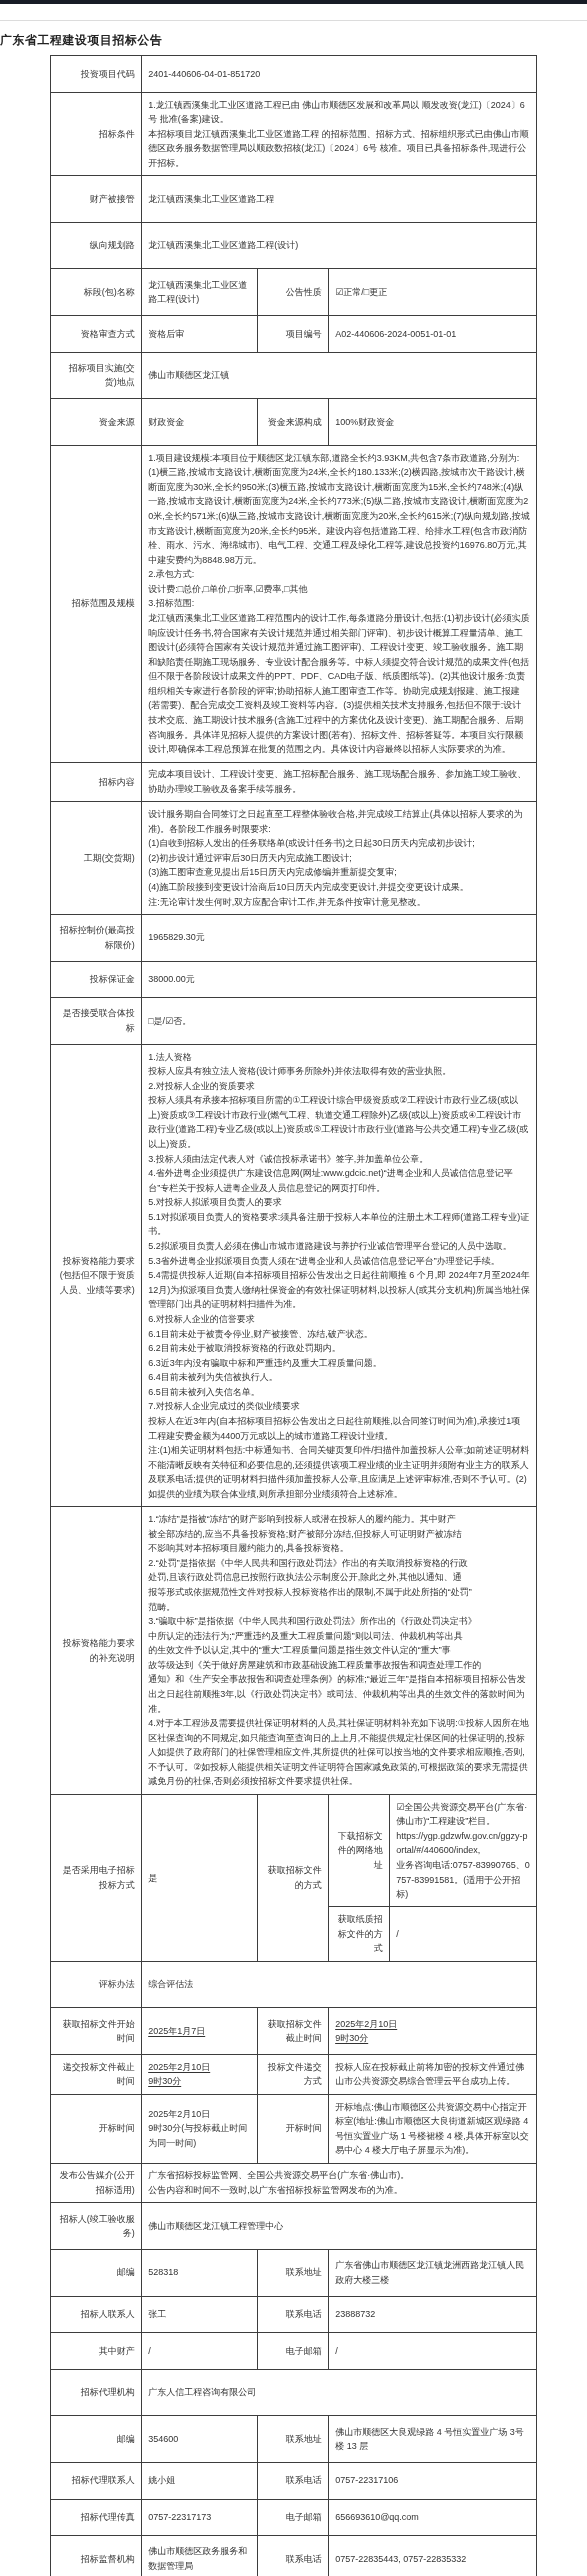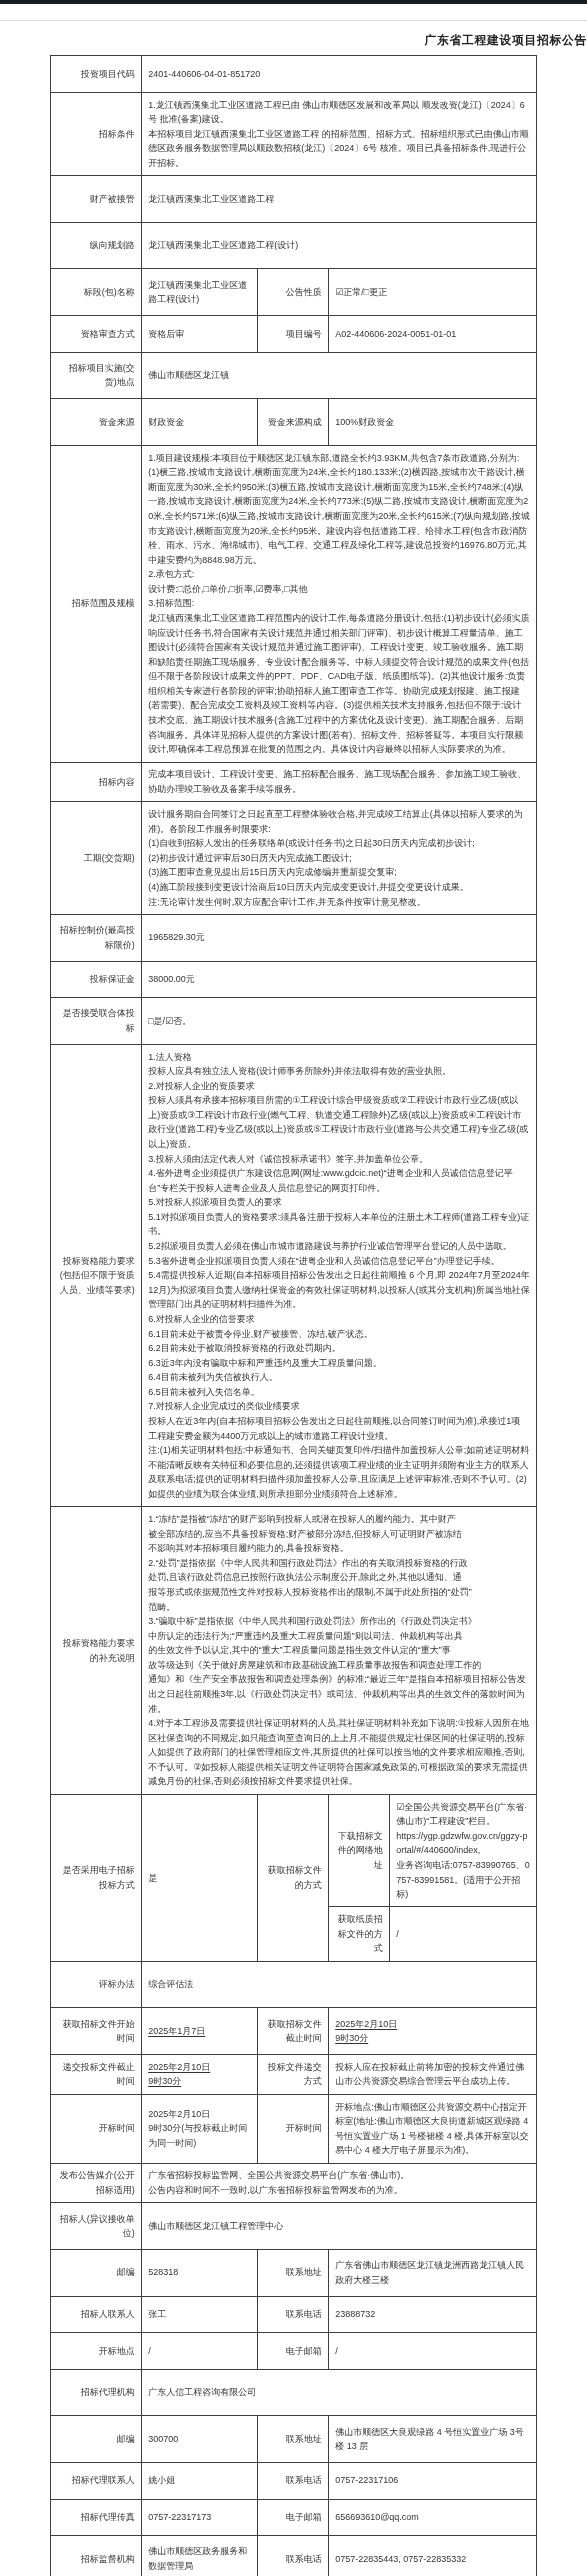--- a/index.html
+++ b/index.html
@@ -7,21 +7,21 @@
     width:587px;
     min-height:2576px;
     background:#ffffff;
     font-family:"Liberation Sans","DejaVu Sans",sans-serif;
     color:#333333;
     -webkit-font-smoothing:antialiased;
   }
   .topbar{height:4.2px;background:#171c26;}
   .hairline{margin-top:16px;border-top:0.7px solid #dcdcdc;height:0;}
   .page-title{
-    text-align:right;
+    text-align:left;
     font-size:11.8px;
     font-weight:bold;
     color:#222222;
     margin:11.8px 0 6.2px 0;
     letter-spacing:0.7px;
   }
   table.doc{
     width:486px;
     margin:0 auto 55px auto;
     border-collapse:collapse;
@@ -233,53 +233,53 @@
     <td class="txt pre" colspan="2">开标地点:佛山市顺德区公共资源交易中心指定开标室(地址:佛山市顺德区大良街道新城区观绿路 4 号恒实置业广场 1 号楼裙楼 4 楼,具体开标室以交易中心 4 楼大厅电子屏显示为准)。</td>
   </tr>
 
   <tr>
     <td class="lbl">发布公告媒介(公开招标适用)</td>
     <td class="txt pre" colspan="4">广东省招标投标监管网、全国公共资源交易平台(广东省·佛山市)。
 公告内容和时间不一致时,以广东省招标投标监管网发布的为准。</td>
   </tr>
 
   <tr class="hmid">
-    <td class="lbl">招标人(异议接收单位)</td>
+    <td class="lbl">招标人(竣工验收服务)</td>
     <td class="ctr" colspan="4">佛山市顺德区龙江镇工程管理中心</td>
   </tr>
 
   <tr class="hmid">
     <td class="lbl">邮编</td>
     <td class="ctr">528318</td>
     <td class="lbl">联系地址</td>
     <td class="ctr" colspan="2">广东省佛山市顺德区龙江镇龙洲西路龙江镇人民政府大楼三楼</td>
   </tr>
 
   <tr class="hshort">
     <td class="lbl">招标人联系人</td>
     <td class="ctr">张工</td>
     <td class="lbl">联系电话</td>
     <td class="ctr" colspan="2">23888732</td>
   </tr>
 
   <tr class="hshort">
-    <td class="lbl">开标地点</td>
+    <td class="lbl">其中财产</td>
     <td class="ctr">/</td>
     <td class="lbl">电子邮箱</td>
     <td class="ctr" colspan="2">/</td>
   </tr>
 
   <tr class="hmid">
     <td class="lbl">招标代理机构</td>
     <td class="ctr" colspan="4">广东人信工程咨询有限公司</td>
   </tr>
 
   <tr class="hmid">
     <td class="lbl">邮编</td>
-    <td class="ctr">300700</td>
+    <td class="ctr">354600</td>
     <td class="lbl">联系地址</td>
     <td class="ctr" colspan="2">佛山市顺德区大良观绿路 4 号恒实置业广场 3号楼 13 层</td>
   </tr>
 
   <tr class="hshort">
     <td class="lbl">招标代理联系人</td>
     <td class="ctr">姚小姐</td>
     <td class="lbl">联系电话</td>
     <td class="ctr" colspan="2">0757-22317106</td>
   </tr>

